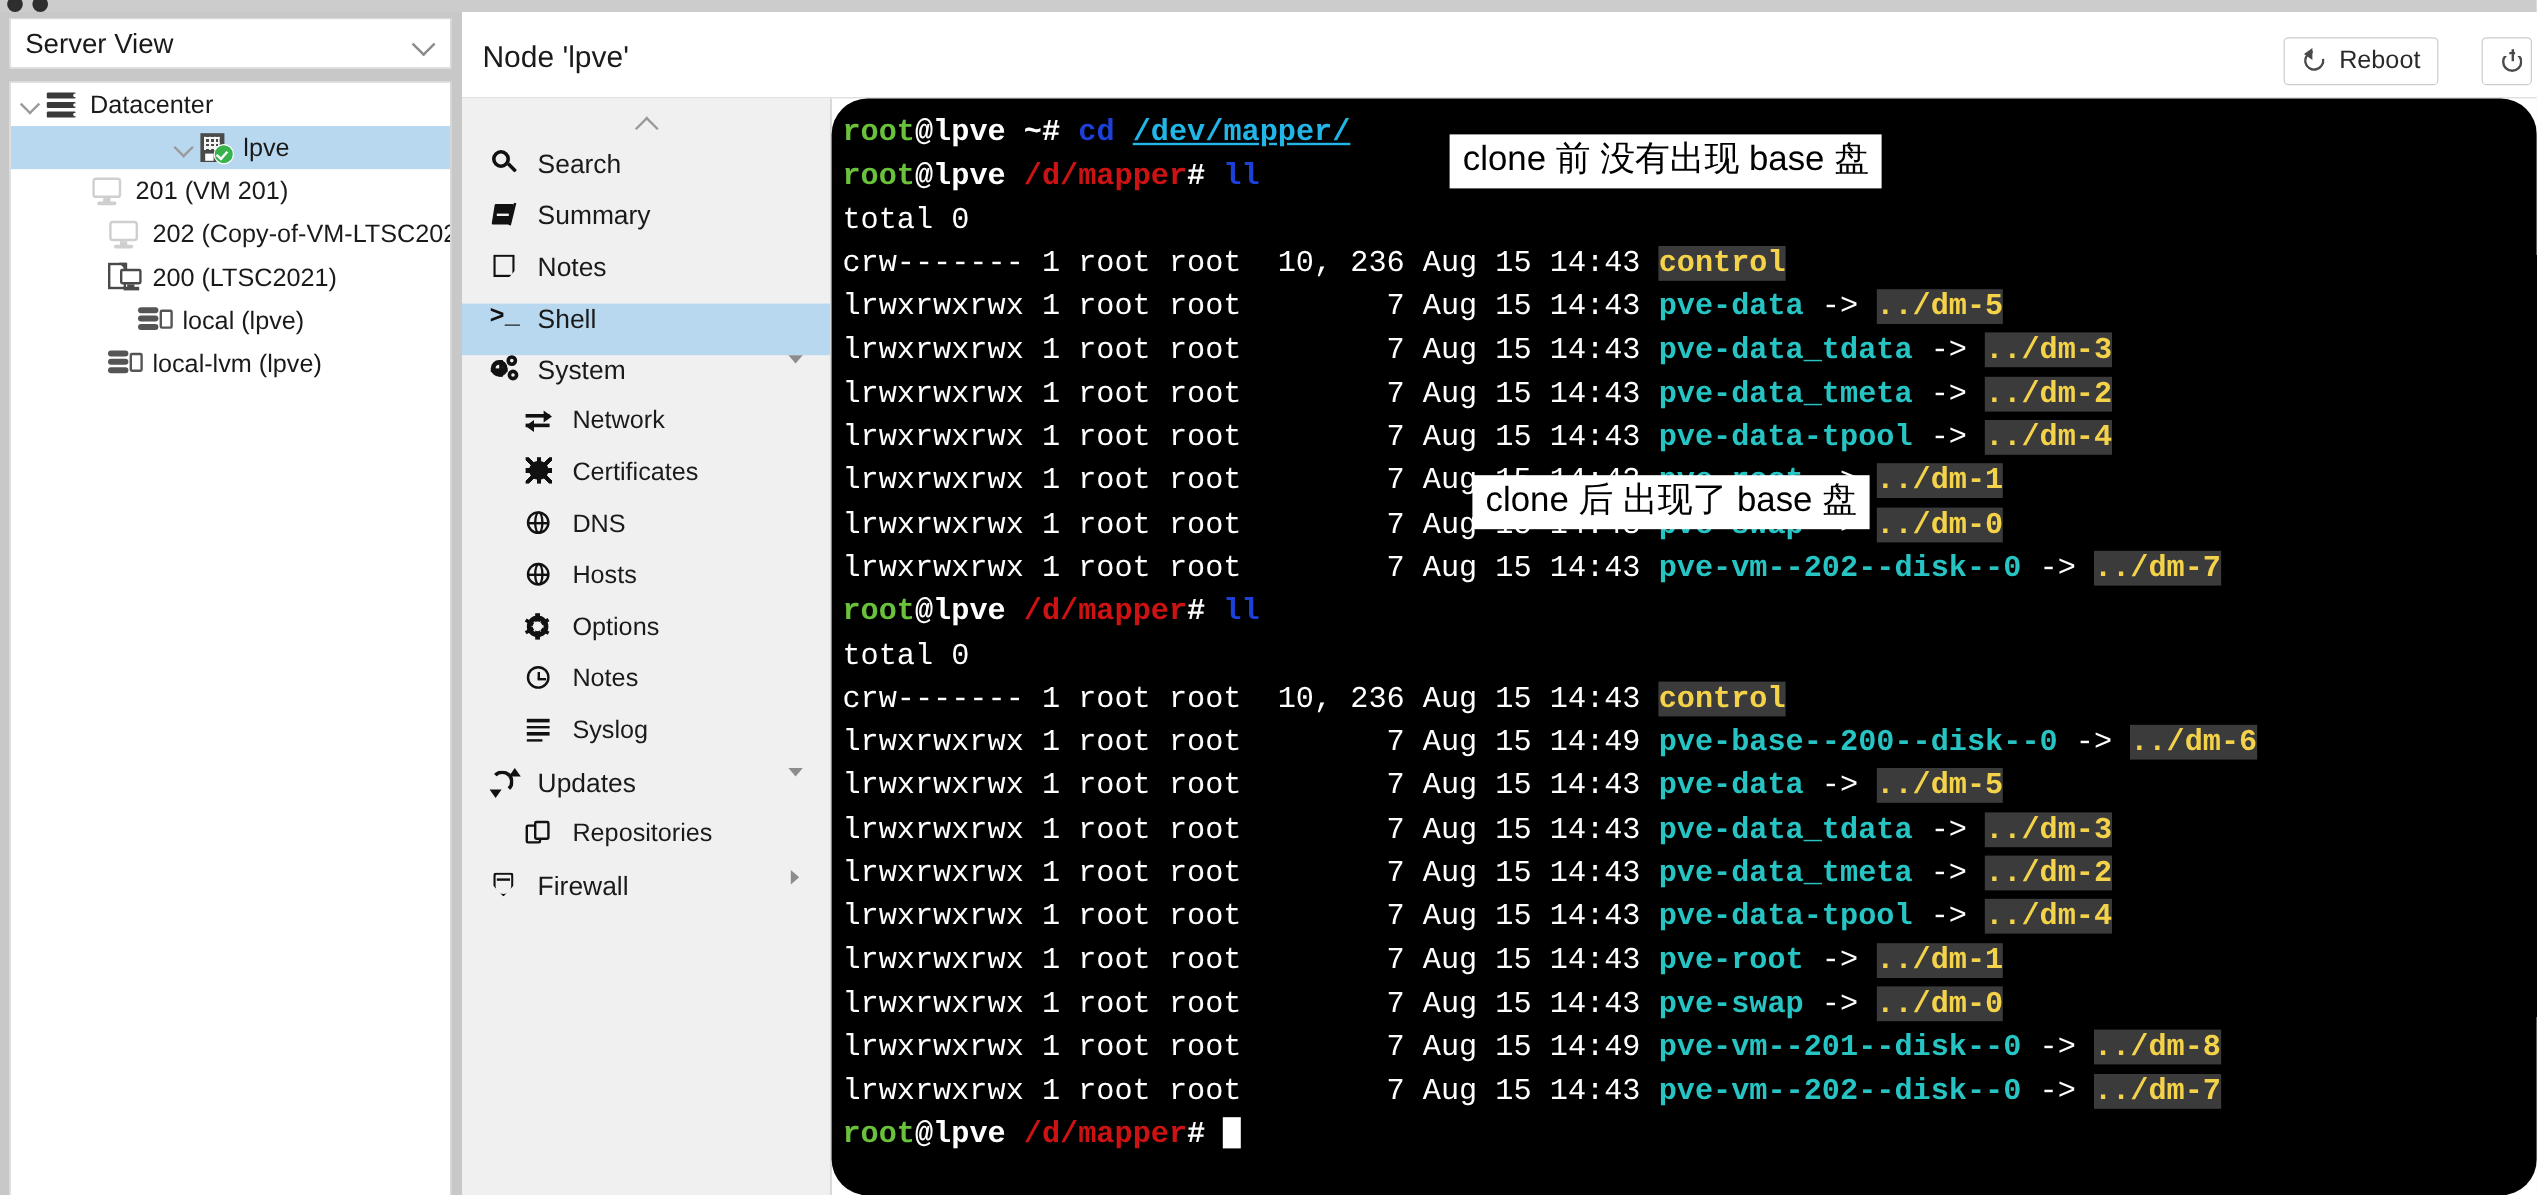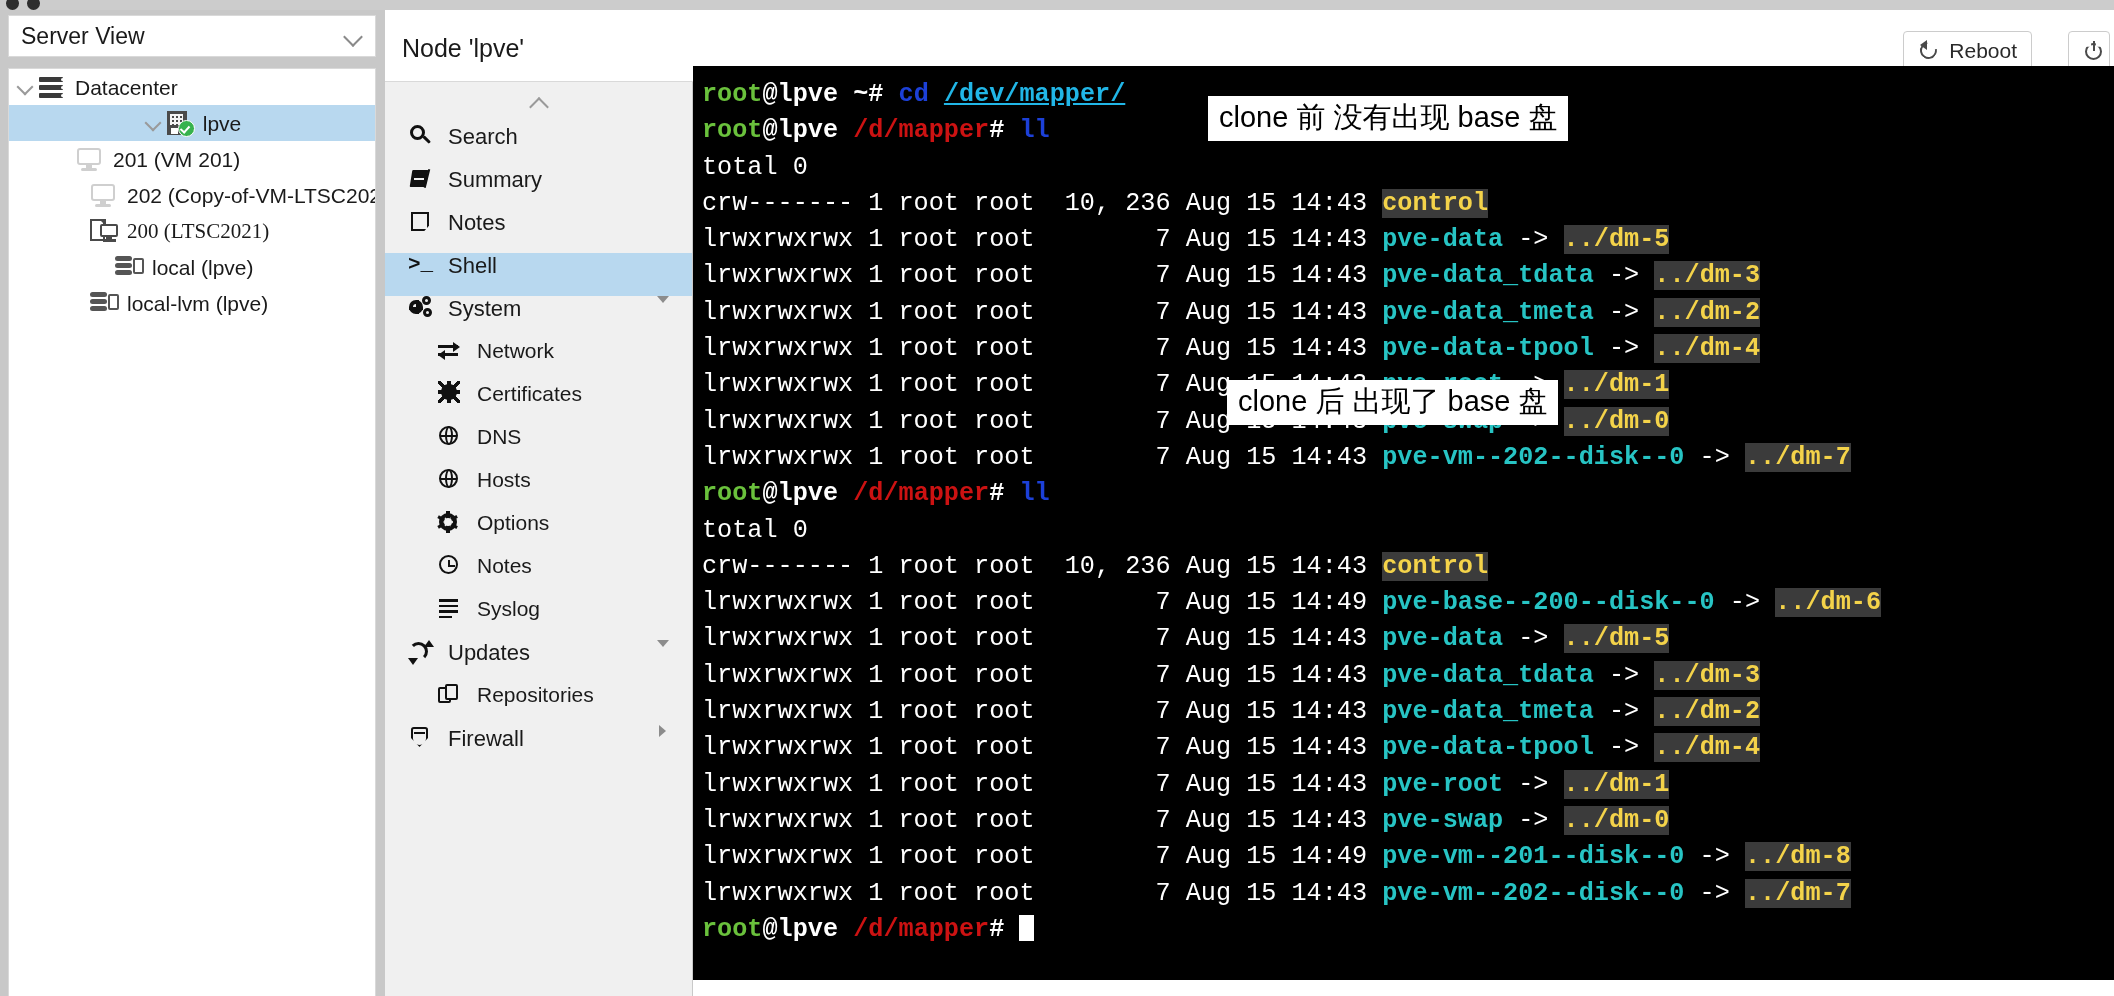--- a/index.html
+++ b/index.html
@@ -618,25 +618,26 @@
     clip-path: polygon(0 0, 100% 0, 100% 55%, 50% 100%, 0 55%);
   }
   .ic-fw .bar {
     position: absolute; left: 6px; top: 6px;
     width: 11px; height: 2.4px; background: #111;
   }
 
   
   .terminal {
     position: absolute;
-    left: 308px; top: 56px;
+    left: 308px; top: 72px;
     width: 1421px;
     height: 914px;
     background: #000000;
     overflow: hidden;
+    border-radius: 30px;
   }
   .term-inner {
     padding: 11px 0 0 9px;
     font-family: "Liberation Mono", "DejaVu Sans Mono", monospace;
     font-size: 25.2px;
     line-height: 36.3px;
     white-space: pre;
     letter-spacing: 0px;
   }
   .c-green  { color: #6ac13c; font-weight: bold; }
@@ -721,21 +722,21 @@
         </div>
         <div class="tree-row" style="padding-left: 58px;">
           <span class="tw-arrow"></span>
           <span class="tw-icon ic-vm">
             <span class="scr"></span>
             <span class="stand"></span>
             <span class="base"></span>
           </span>
           <span class="tw-label">202 (Copy-of-VM-LTSC2021)</span>
         </div>
-        <div class="tree-row" style="padding-left: 58px; font-family: Liberation Serif, serif;">
+        <div class="tree-row" style="padding-left: 58px;">
           <span class="tw-arrow"></span>
           <span class="tw-icon ic-tpl">
             <span class="page"></span>
             <span class="fold"></span>
             <span class="scr2"></span>
             <span class="st2"></span>
             <span class="bs2"></span>
           </span>
           <span class="tw-label">200 (LTSC2021)</span>
         </div>

